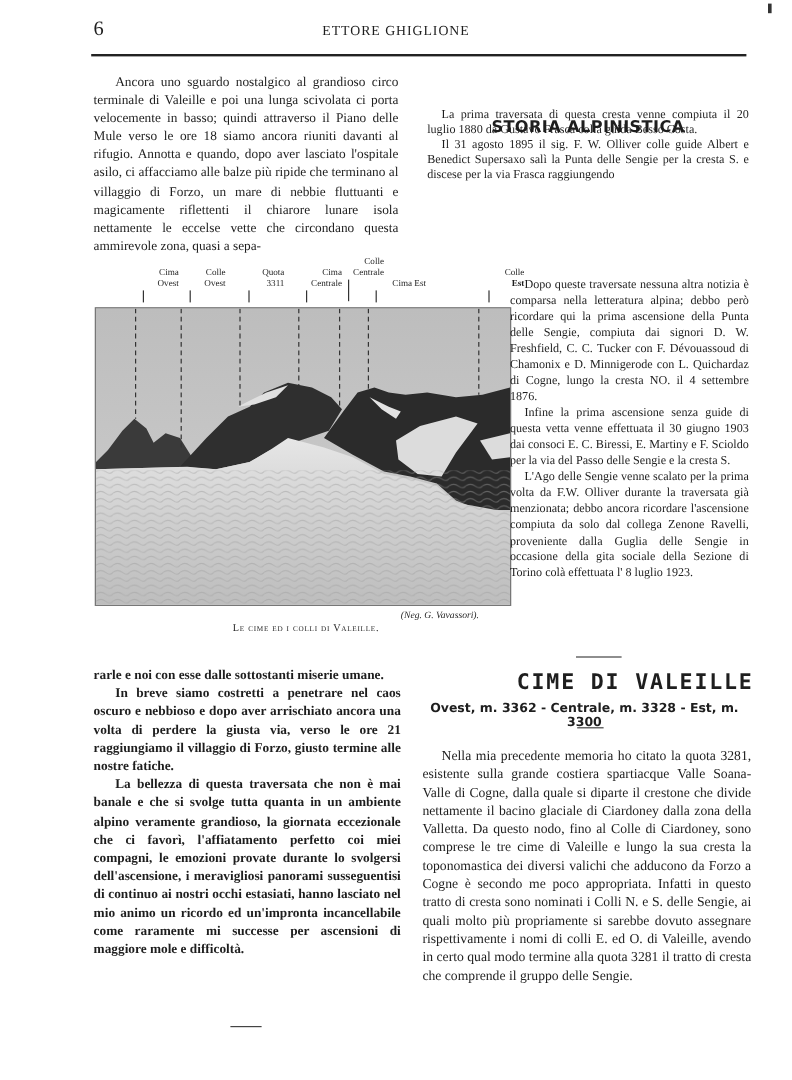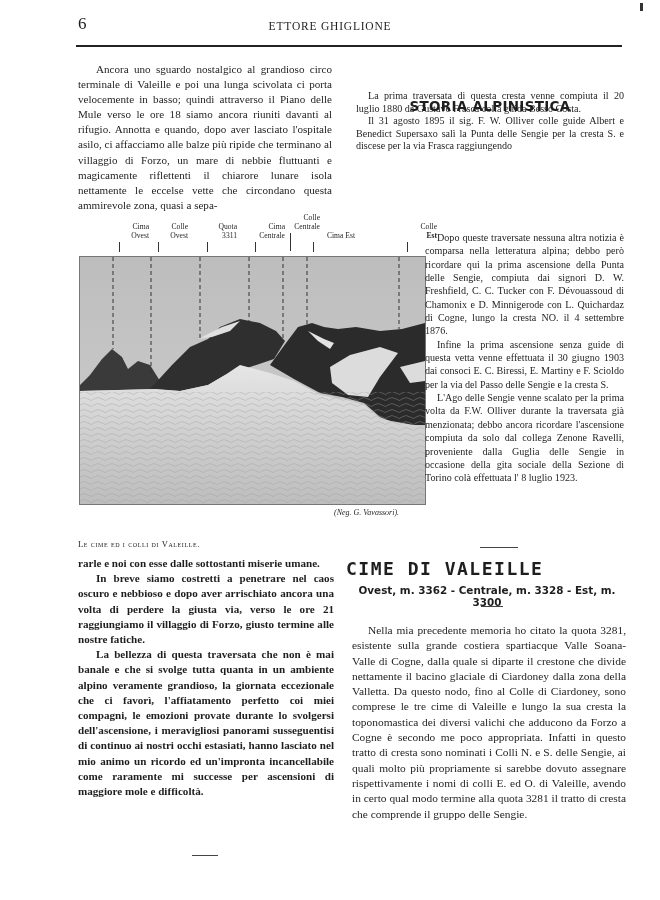--- a/index.html
+++ b/index.html
@@ -18,33 +18,33 @@
   .left-top { left: 78px; top: 62px; width: 254px; font-size: 11.1px; line-height: 15.1px; }
   .left-bot { left: 78px; top: 556px; width: 256px; font-size: 11.1px; line-height: 15.2px; font-weight: bold; }
 
   .storia-title { left: 356px; top: 63px; width: 268px; text-align: center; font-family: "DejaVu Sans", sans-serif; font-weight: bold; font-size: 13.5px; letter-spacing: 0.3px; margin-top: 35px; }
   .right-top { left: 356px; top: 90px; width: 268px; font-size: 10.1px; line-height: 12.6px; }
   .right-top p { text-indent: 12px; }
   .right-narrow { left: 425px; top: 231px; width: 199px; font-size: 10.1px; line-height: 13.35px; }
   .right-narrow p { text-indent: 12px; }
 
   .small-rule { height: 1px; background: #444; }
-  .cime-title { left: 346px; top: 558px; width: 282px; text-align: left; font-family: "DejaVu Sans Mono", monospace; font-weight: bold; font-size: 18px; letter-spacing: 1.5px; }
+  .cime-title { left: 346px; top: 558px; width: 282px; text-align: right; font-family: "DejaVu Sans Mono", monospace; font-weight: bold; font-size: 18px; letter-spacing: 1.5px; }
   .cime-sub { left: 346px; top: 584px; width: 282px; text-align: center; font-family: "DejaVu Sans", sans-serif; font-weight: bold; font-size: 10.4px; }
   .right-bot { left: 352px; top: 623px; width: 274px; font-size: 11.4px; line-height: 15.3px; }
   .right-bot p { text-indent: 16px; }
 
   .labels { left: 78px; top: 212px; width: 354px; height: 44px; font-size: 7.6px; line-height: 9px; font-family: "Liberation Serif", serif; }
   .lbl { position: absolute; text-align: right; width: 60px; }
   .lbl .tick { display: block; margin: 2px auto 0; width: 1px; height: 10px; background: #333; }
 
   .photo { left: 79px; top: 256px; width: 345px; height: 247px; border: 1px solid #777; overflow: hidden; background: #c9c9c9; }
   .photo svg { display: block; }
   .neg { left: 334px; top: 508px; font-size: 8px; font-style: italic; font-family: "Liberation Serif", serif; }
-  .caption { left: 78px; top: 539px; width: 354px; text-align: left; font-size: 8.5px; letter-spacing: 0.6px; font-family: "Liberation Serif", serif; font-variant: small-caps; }
+  .caption { left: 78px; top: 518px; width: 354px; text-align: center; font-size: 8.5px; letter-spacing: 0.6px; font-family: "Liberation Serif", serif; font-variant: small-caps; }
 </style>
 </head>
 <body>
 
 <div>
   <div class="abs marker"></div>
   <div class="abs page-num">6</div>
   <div class="abs running-head">ETTORE GHIGLIONE</div>
   <div class="abs head-rule"></div>
 

